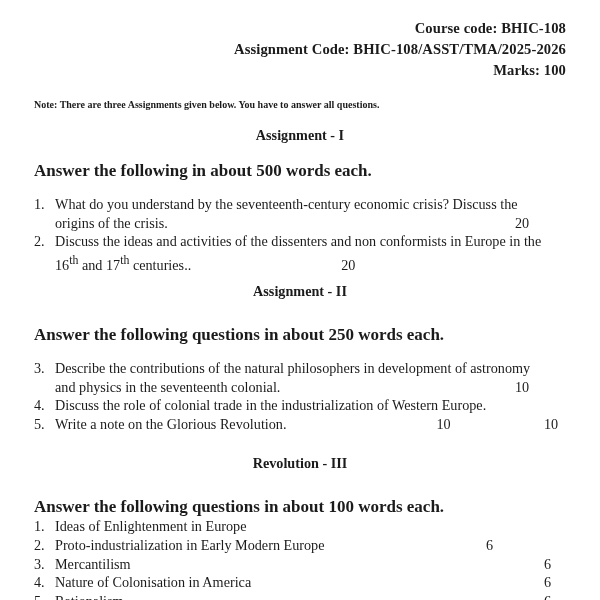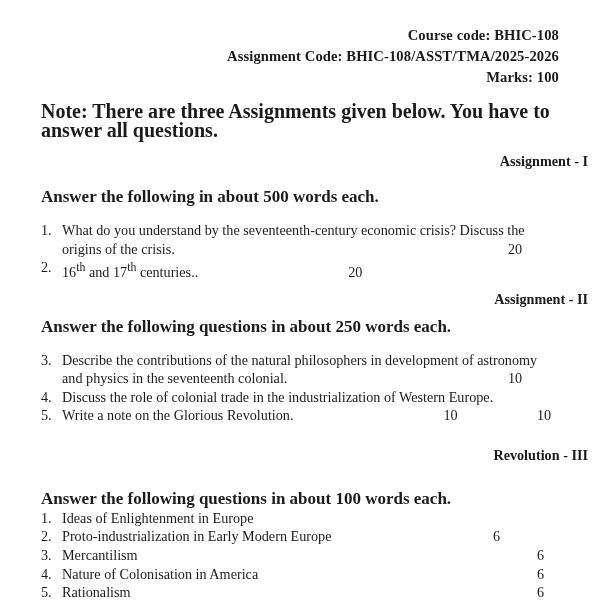--- a/index.html
+++ b/index.html
@@ -14,21 +14,21 @@
     overflow: hidden;
     font-family: "Liberation Serif", "DejaVu Serif", serif;
     color: #1b1b1b;
     position: relative;
   }
   .page {
     width: 600px;
     height: 424px;
     position: relative;
     box-sizing: border-box;
-    padding: 12px;
+    padding: 5px;
   }
 
   
   .doc-header {
     padding-top: 13px;
     padding-right: 29px;
     text-align: right;
   }
   .doc-header .hline {
     font-weight: bold;
@@ -37,45 +37,45 @@
     letter-spacing: 0.1px;
     white-space: nowrap;
   }
 
   
   .note-line {
     margin-top: 14px;
     padding-left: 29px;
     padding-right: 20px;
     font-weight: bold;
-    font-size: 20px;
+    font-size: 10px;
     line-height: 19px;
   }
 
   
   .section-title {
-    text-align: right;
+    text-align: center;
     font-weight: bold;
     font-size: 14.2px;
     line-height: 19px;
     padding-right: 0px;
   }
   .title-gap-1 { margin-top: 12px; }
   .title-gap-2 { margin-top: 8px; }
   .title-gap-3 { margin-top: 21px; }
 
   
   .instruction {
     padding-left: 29px;
     font-weight: bold;
     font-size: 17px;
     line-height: 19px;
   }
   .instr-gap-1 { margin-top: 16px; }
-  .instr-gap-2 { margin-top: 8px; }
+  .instr-gap-2 { margin-top: 24px; }
   .instr-gap-3 { margin-top: 24px; }
 
   
   .qlist {
     margin: 0;
     padding: 0;
     list-style: none;
     font-size: 14.2px;
     line-height: 18.6px;
   }
@@ -146,20 +146,21 @@
     <li class="qrow">
       <span class="qnum">1.</span>
       <span class="qtext">What do you understand by the seventeenth-century economic crisis? Discuss the</span>
       <span class="second-line">
         <span>origins of the crisis.</span>
         <span class="marks-right">20</span>
       </span>
     </li>
     <li class="qrow">
       <span class="qnum">2.</span>
+      <span class="qtext">Discuss the ideas and activities of the dissenters and non conformists in Europe in the</span>
       <span class="second-line">
         <span>16</span><sup>th</sup><span> and 17</span><sup>th</sup><span> centuries..</span><span class="marks-inline tab-mid">20</span>
       </span>
     </li>
   </ul>
 
   <div class="section-title title-gap-2">Assignment - II</div>
   <div class="instruction instr-gap-2">Answer the following questions in about 250 words each.</div>
 
   <ul class="qlist gap-before">

